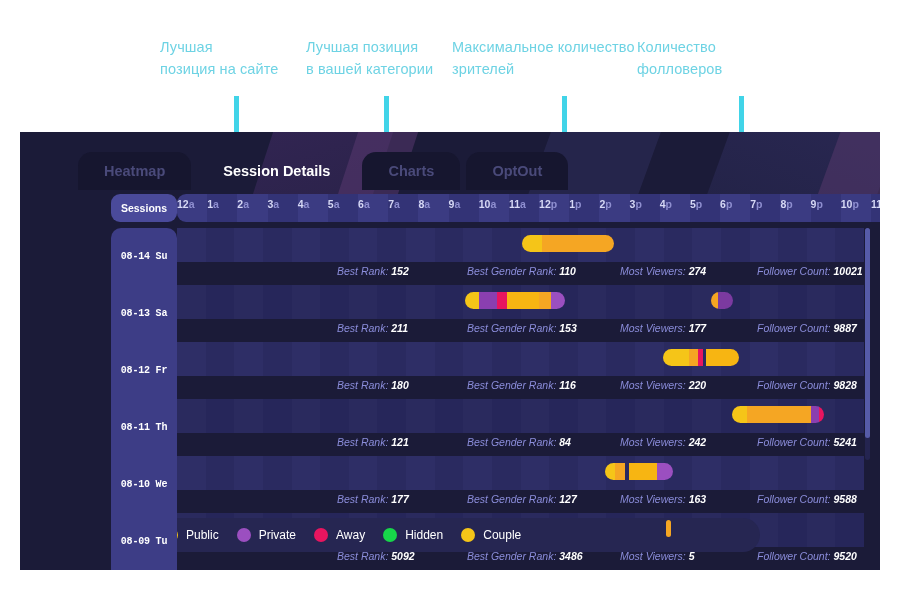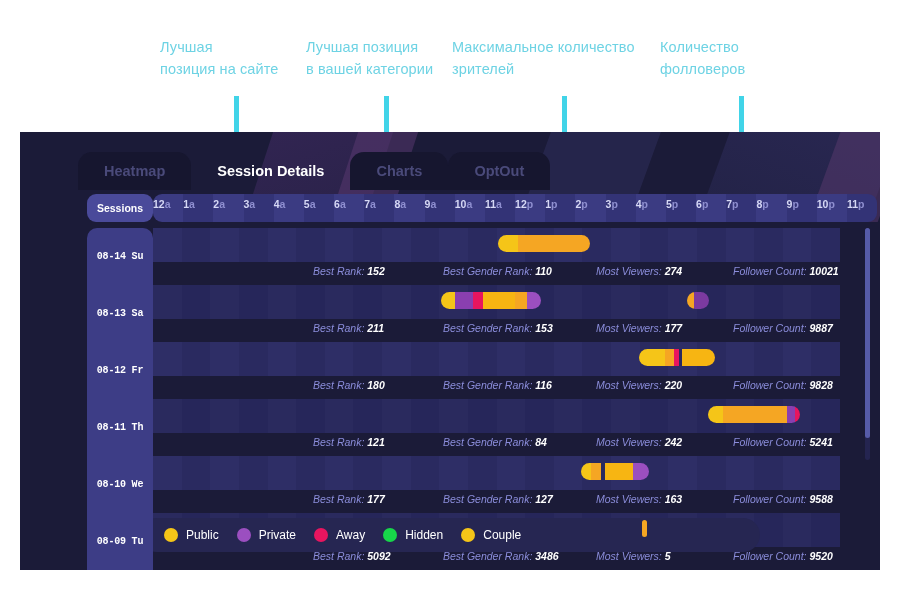--- a/index.html
+++ b/index.html
@@ -54,34 +54,34 @@
   .d3 { left: 520px; top: -10px; width: 110px; height: 80px;
         background: #2f2f5e; transform: skewX(-20deg); }
   .d4 { left: 700px; top: -28px; width: 170px; height: 110px;
         background: linear-gradient(200deg,#3a3570,#2a2a55); transform: skewX(-20deg); }
   .d5 { left: 805px; top: -5px; width: 70px; height: 95px;
         background: #5a3a6e; transform: skewX(-20deg); opacity:.4; }
 
   
   .tabs {
     position: absolute; left: 0; top: 14px; width: 860px; height: 44px;
-    display: flex; align-items: flex-end; padding-left: 58px; 
+    display: flex; align-items: flex-end; padding-left: 58px; gap: 6px;
   }
   .tab {
     height: 38px; padding: 0 26px;
     display: flex; align-items: center; justify-content: center;
     border-radius: 14px 14px 0 0;
     font-size: 14.5px; font-weight: bold;
     color: #4a4a7a; background: #16162f;
   }
   .tab.active { color: #ffffff; background: transparent; }
 
   
   .panel {
-    position: absolute; left: 30px; top: 62px;
+    position: absolute; left: 54px; top: 62px;
     width: 790px; height: 318px; padding-left: 37px;
   }
   .row-line { display: flex; width: 790px; }
   .hdr-sessions {
     width: 66px; height: 28px; flex: 0 0 66px;
     background: #4a4a9a; border-radius: 9px;
     color: #ffffff; font-size: 10.5px; font-weight: bold;
     display: flex; align-items: center; justify-content: center;
   }
   .hdr-hours { display: flex; flex: 1; }
@@ -185,21 +185,21 @@
       <div class="arrow" style="left: 376px; top: 96px; width: 20px; height: 68px;">
         <span class="stem" style="height: 55px;"></span>
         <span class="head"></span>
       </div>
       <div class="annot" style="left: 452px; top: 36px; width: 230px;">Максимальное количество
 зрителей</div>
       <div class="arrow" style="left: 554px; top: 96px; width: 20px; height: 68px;">
         <span class="stem" style="height: 55px;"></span>
         <span class="head"></span>
       </div>
-      <div class="annot" style="left: 660px; top: 36px; width: 170px;">Количество
+      <div class="annot" style="left: 637px; top: 36px; width: 170px;">Количество
 фолловеров</div>
       <div class="arrow" style="left: 731px; top: 96px; width: 20px; height: 68px;">
         <span class="stem" style="height: 55px;"></span>
         <span class="head"></span>
       </div>
     </div>
 
   <div class="app">
     <div class="app-deco">
       <i class="d1"></i>

